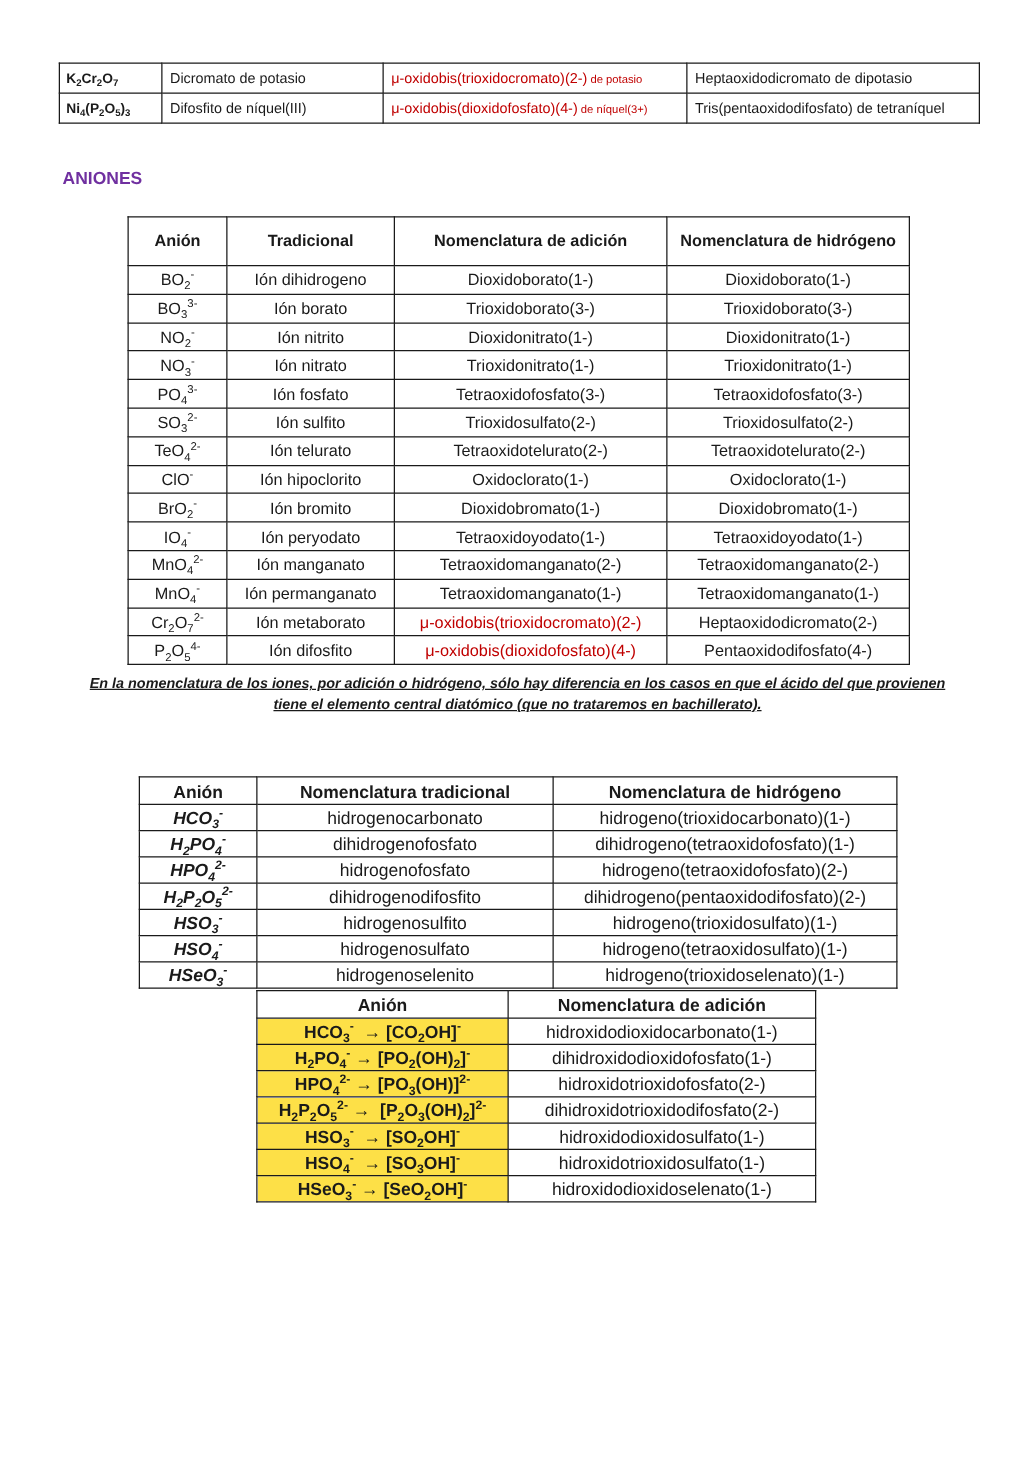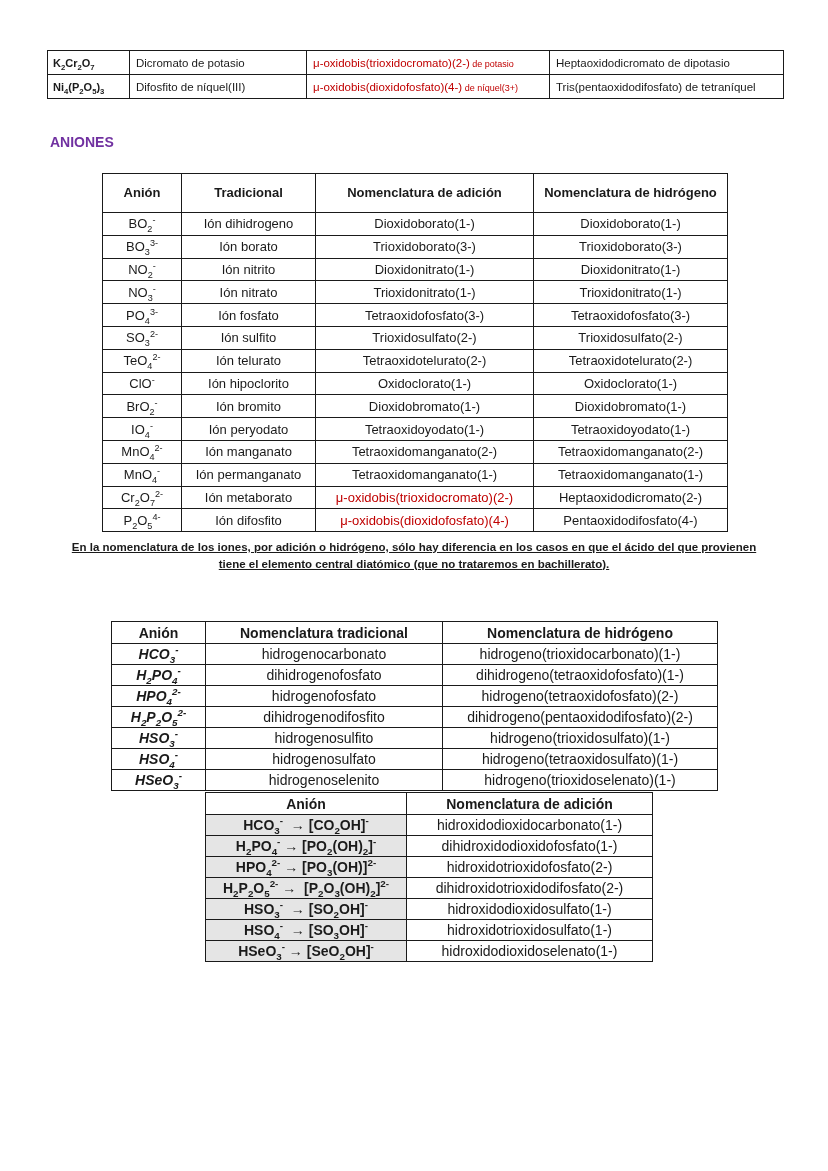--- a/index.html
+++ b/index.html
@@ -20,34 +20,34 @@
   #aniones-heading { position: absolute; left: 50px; top: 134px; font-size: 14px;
                      font-weight: bold; color: #7030a0; margin: 0; }
 
   
   #t-anions { left: 102px; top: 173px; width: 625px; font-size: 13px; text-align: center; }
   #t-anions th { font-weight: bold; height: 38px; font-size: 13px; white-space: normal; line-height: 18px; }
   #t-anions td { height: 21.8px; text-align: center; }
 
   
   #note { position: absolute; left: 40px; top: 539px; width: 748px; text-align: center;
-          font-size: 11.5px; font-weight: bold; text-decoration: underline;
+          font-size: 11.5px; font-weight: bold; font-style: italic; text-decoration: underline;
           line-height: 16.5px; margin: 0; }
 
   
   #t-hydrogen { left: 111px; top: 621px; width: 606px; font-size: 14px; text-align: center; }
   #t-hydrogen th { font-weight: bold; height: 21px; font-size: 14px; }
   #t-hydrogen td { height: 20px; text-align: center; }
   #t-hydrogen td.formula { font-weight: bold; font-style: italic; }
 
   
   #t-addition { left: 205px; top: 792px; width: 447px; font-size: 14px; text-align: center; }
   #t-addition th { font-weight: bold; height: 21px; font-size: 14px; }
   #t-addition td { height: 20px; text-align: center; }
-  #t-addition td.formula { font-weight: bold; background: #e5e5e5; }
+  #t-addition td.formula { font-weight: bold; background: #fde047; }
   #t-addition th.formula-h { background: #ffffff; }
 </style>
 </head>
 <body>
 
 <table id="t-salts">
   <colgroup>
     <col style="width:82px">
       <col style="width:177px">
       <col style="width:243px">

